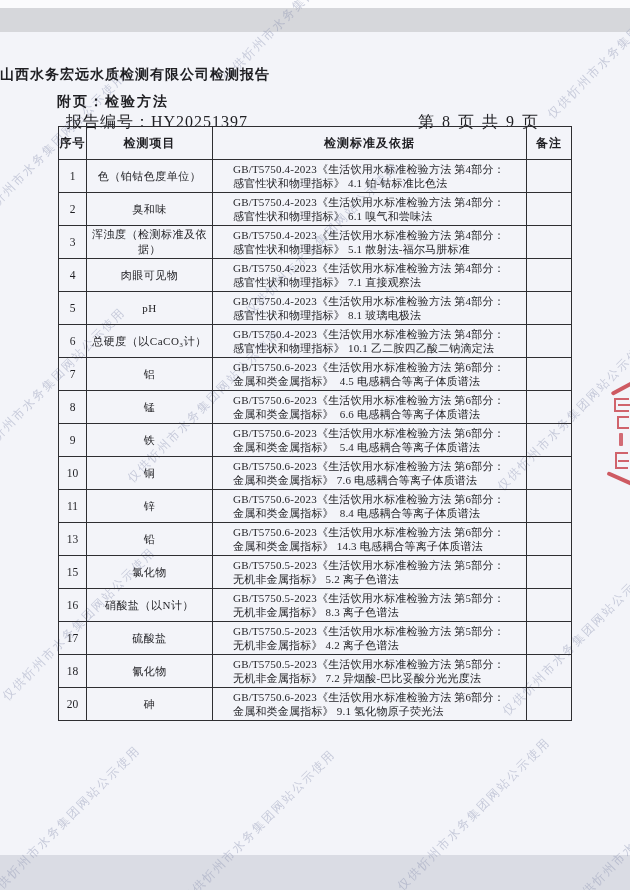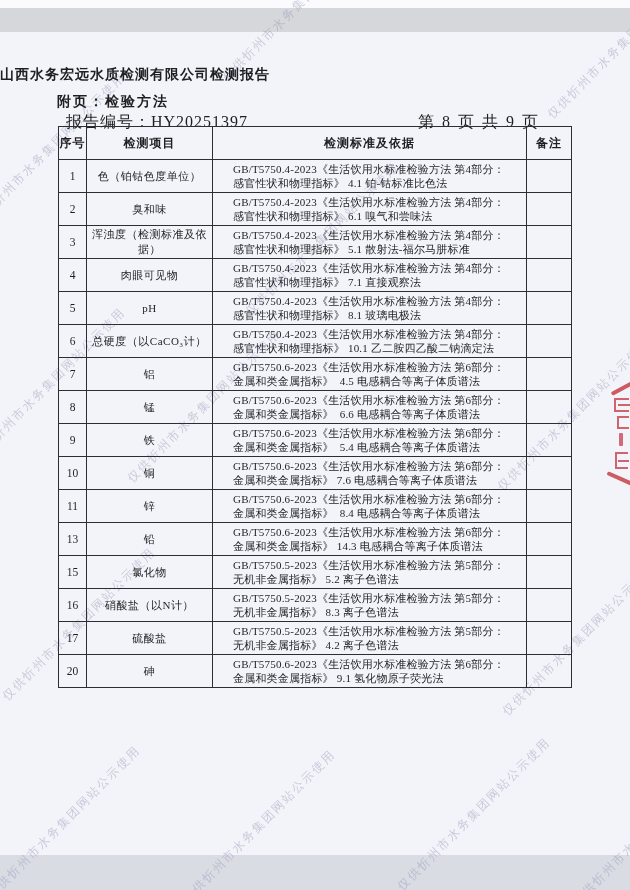--- a/index.html
+++ b/index.html
@@ -270,20 +270,29 @@
         <tr>
           <td class="c-no">17</td>
           <td class="c-item">硫酸盐</td>
           <td class="c-std">
             <div>GB/T5750.5-2023《生活饮用水标准检验方法 第5部分：</div>
             <div>无机非金属指标》 4.2 离子色谱法</div>
           </td>
           <td class="c-remark"></td>
         </tr>
 
+        <tr>
+          <td class="c-no">18</td>
+          <td class="c-item">氰化物</td>
+          <td class="c-std">
+            <div>GB/T5750.5-2023《生活饮用水标准检验方法 第5部分：</div>
+            <div>无机非金属指标》 7.2 异烟酸-巴比妥酸分光光度法</div>
+          </td>
+          <td class="c-remark"></td>
+        </tr>
 
         <tr>
           <td class="c-no">20</td>
           <td class="c-item">砷</td>
           <td class="c-std">
             <div>GB/T5750.6-2023《生活饮用水标准检验方法 第6部分：</div>
             <div>金属和类金属指标》 9.1 氢化物原子荧光法</div>
           </td>
           <td class="c-remark"></td>
         </tr>

